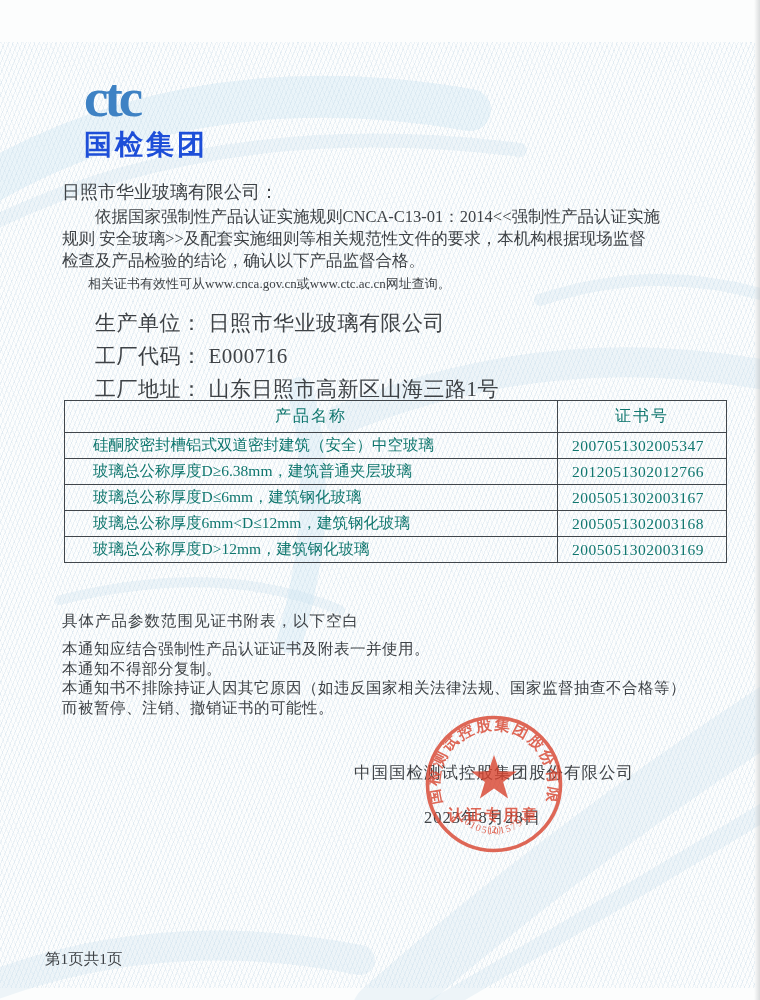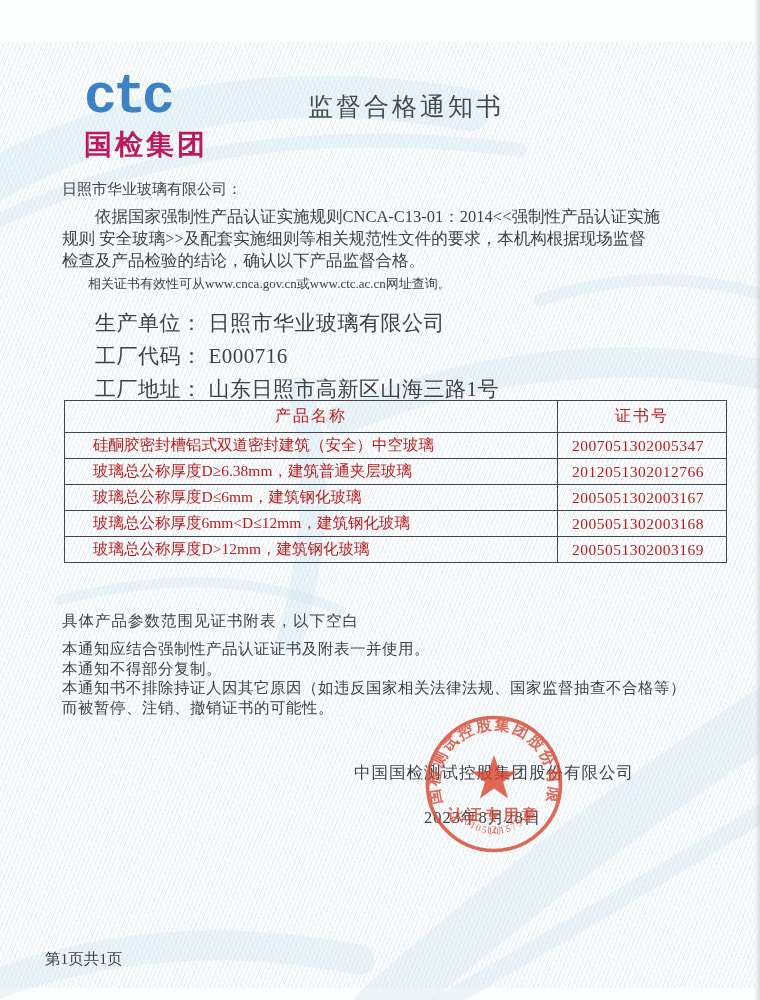--- a/index.html
+++ b/index.html
@@ -19,49 +19,49 @@
   }
   .edge-right {
     position:absolute; right:0; top:0; width:6px; height:100%;
     background:linear-gradient(to left, rgba(140,145,148,0.30), rgba(140,145,148,0));
     pointer-events:none;
   }
   .waves { position:absolute; left:0; top:0; pointer-events:none; }
 
   .logo { position:absolute; left:84px; top:70px; line-height:1; }
   .logo .brand {
-    font-family:Liberation Mono, monospace;
+    font-family:Liberation Serif, serif;
     font-weight:800; font-size:55px; letter-spacing:-4px; color:#3e82c4;
   }
   .logo .sub {
     display:block; margin-top:6px;
     font-family:"DejaVu Sans","Liberation Sans",sans-serif;
-    font-weight:800; font-size:28px; letter-spacing:3px; color:#be185d;
+    font-weight:800; font-size:28px; letter-spacing:3px; color:#1d4ed8;
   }
   .title {
     position:absolute; left:308px; top:90px;
     font-size:25px; letter-spacing:3px; color:#474b4f; font-weight:500;
   }
 
-  .recipient { position:absolute; left:62px; top:180px; font-size:15px; }
+  .recipient { position:absolute; left:62px; top:180px; font-size:18px; }
   .para { position:absolute; left:62px; top:206px; width:648px; font-size:16.5px; line-height:22px; }
   .para .ln1 { text-indent:2em; }
   .validity { position:absolute; left:62px; top:275px; font-size:13px; text-indent:2em; width:648px; }
 
   .factory-line { position:absolute; left:95px; font-size:21px; letter-spacing:0.5px; }
   .f1 { top:309px; } .f2 { top:342px; } .f3 { top:375px; }
   .factory-line .val { margin-left:6px; }
 
   table.products {
     position:absolute; left:64px; top:400px; width:662px;
     border-collapse:collapse; table-layout:fixed;
   }
   table.products th, table.products td {
     border:1.5px solid #41464b; font-weight:normal;
-    font-size:15.5px; color:#b91c1c; overflow:hidden; white-space:nowrap;
+    font-size:15.5px; color:#0f766e; overflow:hidden; white-space:nowrap;
   }
   table.products th { height:29px; text-align:center; font-size:16px; letter-spacing:2px; }
   table.products td { height:25px; padding:0 0 0 28px; text-align:left; }
   table.products td.cert { padding-left:14px; letter-spacing:0.5px;margin-top:20px; }
   col.c-name { width:493px; } col.c-cert { width:169px; }
 
   .note-blank { position:absolute; left:62px; top:611px; font-size:15.5px; letter-spacing:1px; }
   .notes { position:absolute; left:62px; top:639px; width:660px; font-size:15.5px; line-height:19.5px; letter-spacing:0.5px; }
 
   .issuer { position:absolute; left:354px; top:762px; font-size:16.5px; letter-spacing:1px; }
@@ -91,21 +91,20 @@
       <path d="M -20 990 Q 160 920 360 960" stroke-width="30" opacity="0.3"></path>
       <path d="M 540 300 Q 660 260 780 300" stroke-width="12" opacity="0.3"></path>
     </g>
   </svg>
 
   <div class="logo">
     <span class="brand">ctc</span>
     <span class="sub">国检集团</span>
   </div>
 
-  <div class="title">监督合格通知书</div>
 
   <div class="recipient">日照市华业玻璃有限公司：</div>
 
   <div class="para">
     <div class="ln1">依据国家强制性产品认证实施规则CNCA-C13-01：2014&lt;&lt;强制性产品认证实施</div>
     <div>规则 安全玻璃&gt;&gt;及配套实施细则等相关规范性文件的要求，本机构根据现场监督</div>
     <div>检查及产品检验的结论，确认以下产品监督合格。</div>
   </div>
 
   <div class="validity">相关证书有效性可从www.cnca.gov.cn或www.ctc.ac.cn网址查询。</div>

